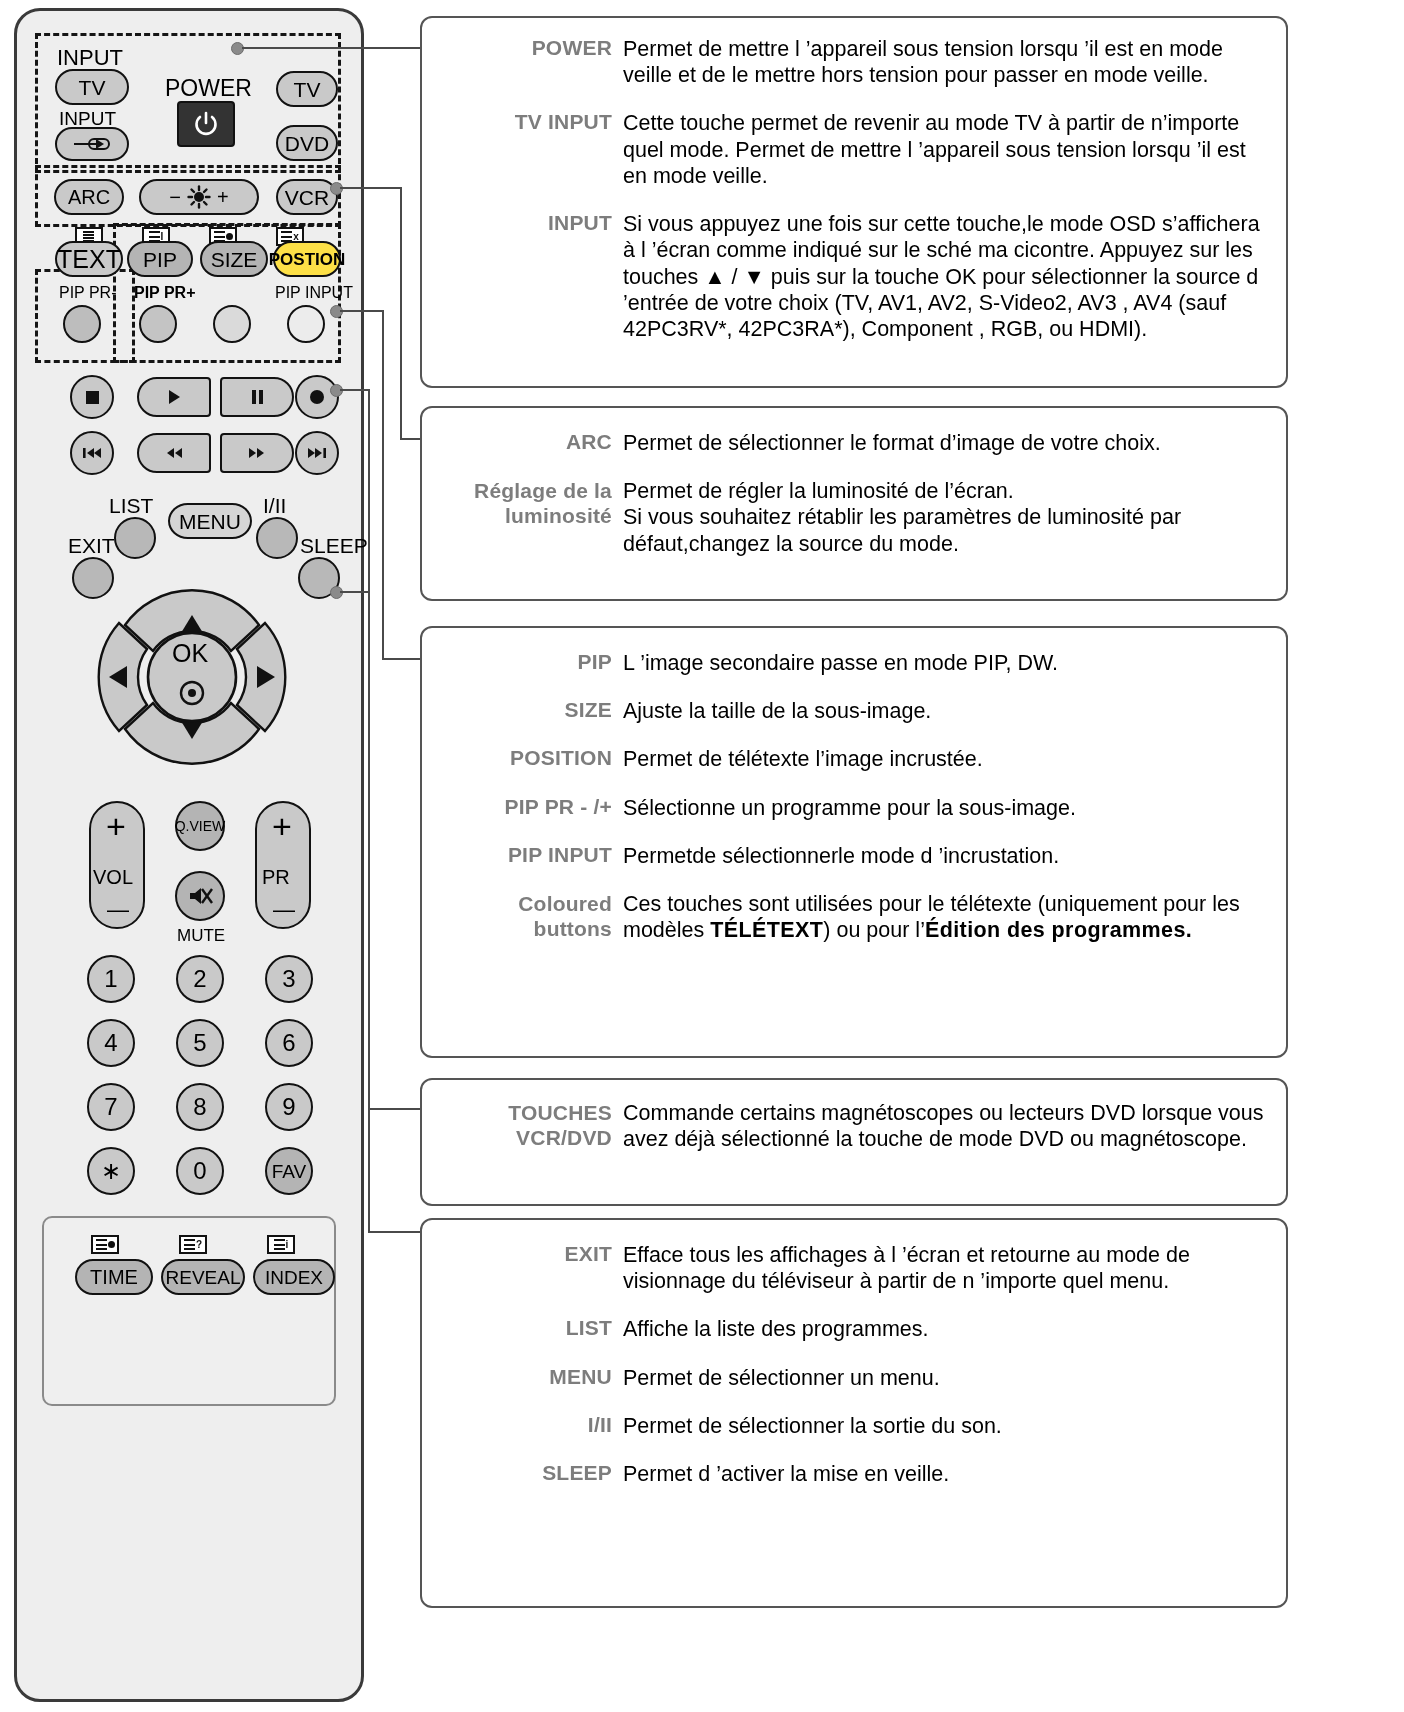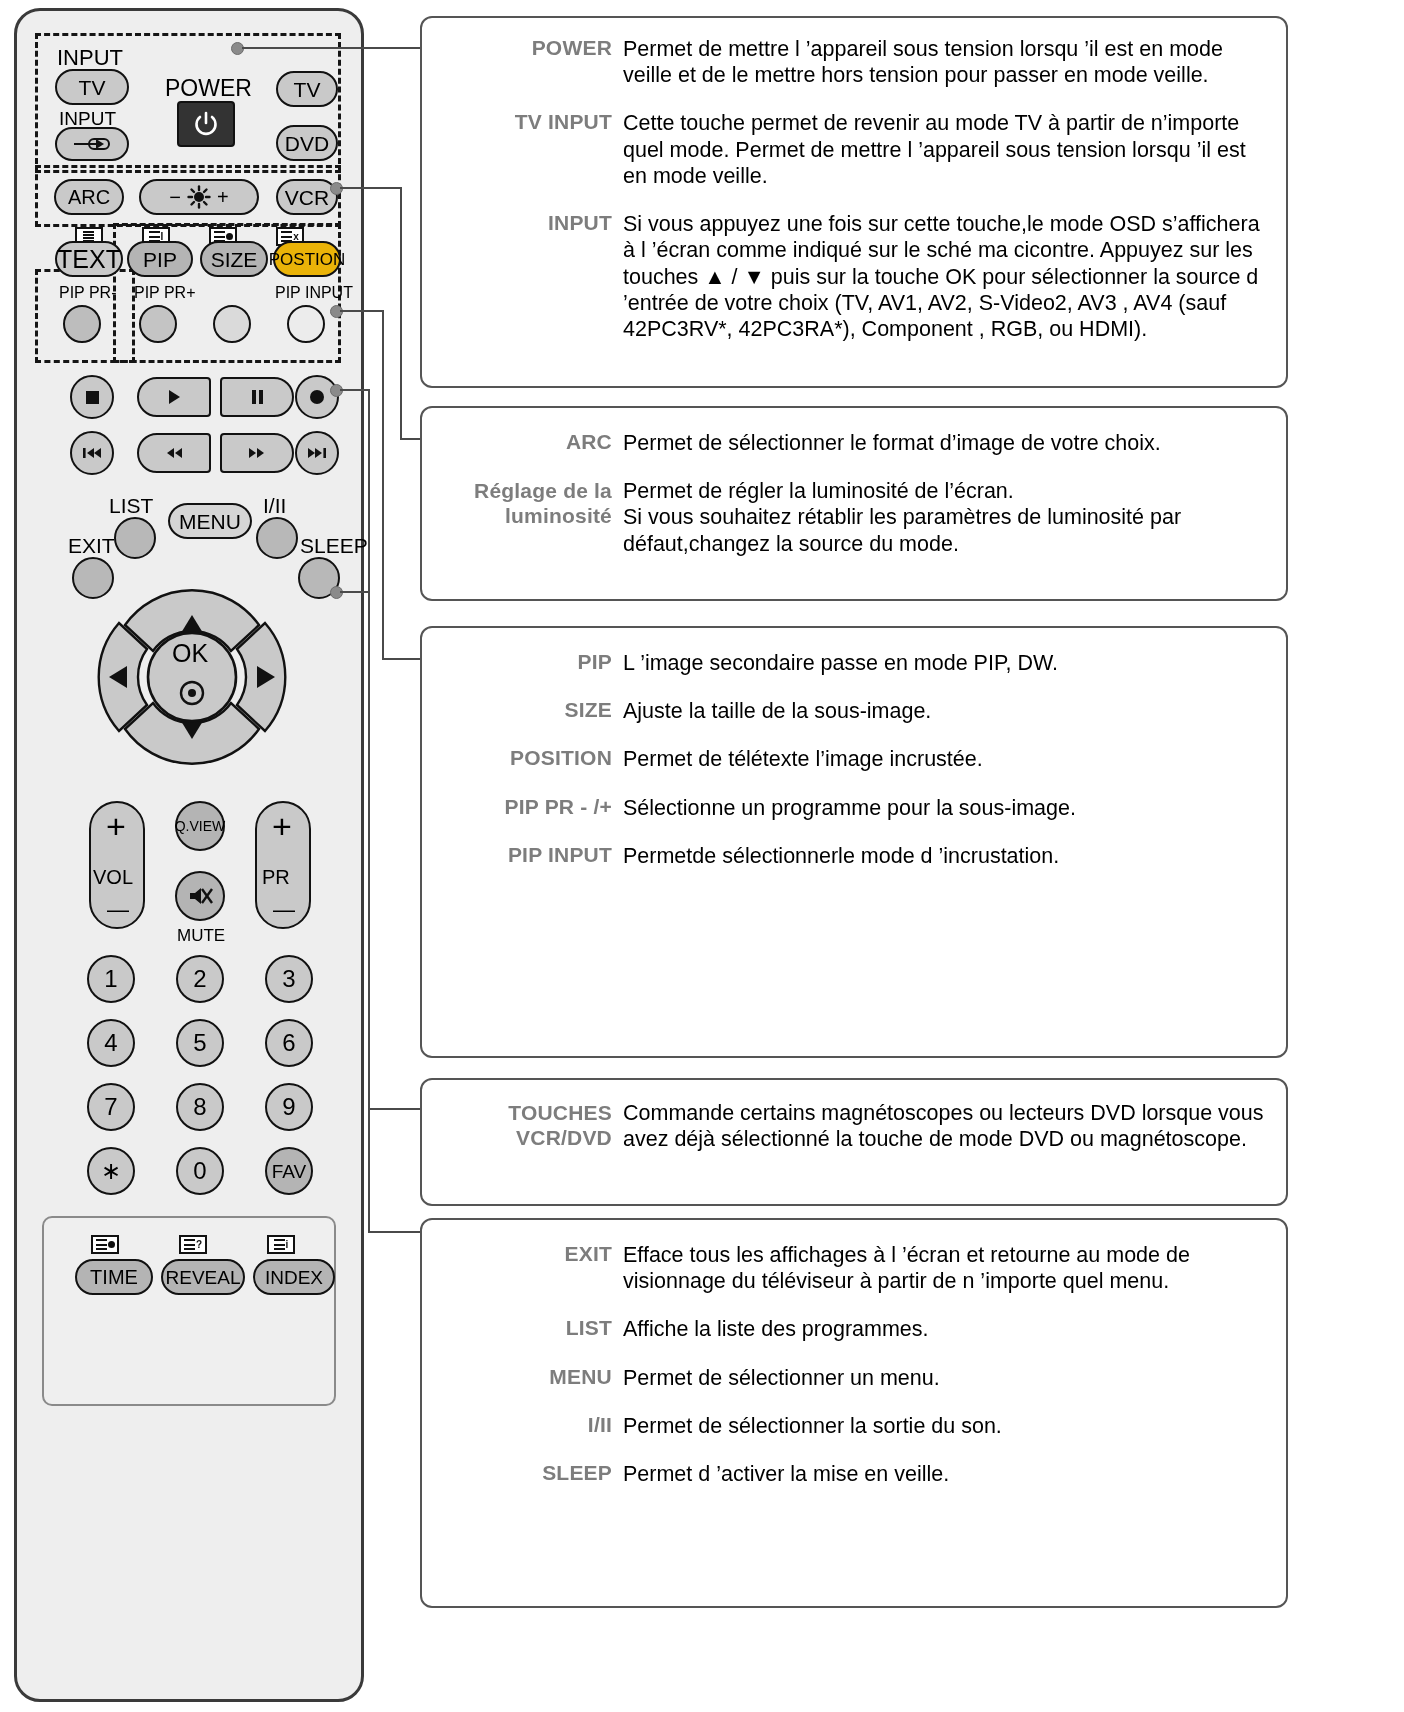--- a/index.html
+++ b/index.html
@@ -129,24 +129,24 @@
         <i></i>
         <i></i>
         <i></i>
       </div>
       <span class="mk">x</span>
   </div>
 
   <div class="btn pill" style="left:38px;top:230px;width:68px;height:36px;font-size:25px;">TEXT</div>
   <div class="btn pill" style="left:110px;top:230px;width:66px;height:36px;font-size:21px;background:#b4b4b4;">PIP</div>
   <div class="btn pill" style="left:183px;top:230px;width:68px;height:36px;font-size:21px;background:#b4b4b4;">SIZE</div>
-  <div class="btn pill" style="left:256px;top:230px;width:68px;height:36px;font-size:17px;background:#eab308;">POSTION</div>
+  <div class="btn pill" style="left:256px;top:230px;width:68px;height:36px;font-size:17px;background:#fde047;font-weight:bold;">POSTION</div>
 
   <div class="lbl" style="left:42px;top:274px;font-size:16px;">PIP PR-</div>
-  <div class="lbl" style="left:117px;top:274px;font-size:16px;">PIP PR+</div>
+  <div class="lbl" style="left:117px;top:274px;font-size:16px;font-weight:bold;">PIP PR+</div>
   <div class="lbl" style="left:258px;top:274px;font-size:16px;">PIP INPUT</div>
   <div class="btn circ" style="left:46px;top:294px;width:38px;height:38px;background:#bdbdbd;"></div>
   <div class="btn circ" style="left:122px;top:294px;width:38px;height:38px;background:#c4c4c4;"></div>
   <div class="btn circ" style="left:196px;top:294px;width:38px;height:38px;background:#dadada;"></div>
   <div class="btn circ" style="left:270px;top:294px;width:38px;height:38px;background:#ececec;"></div>
 
   <div class="btn circ" style="left:53px;top:364px;width:44px;height:44px;">
     <span style="width:13px;height:13px;background:#111;display:block;"></span>
   </div>
   <div class="btn" style="left:120px;top:366px;width:74px;height:40px;border-radius:20px 4px 4px 20px;">
@@ -395,20 +395,27 @@
         <div></div>
       </div>
     <div class="prow">
       <div class="pkey">PIP INPUT</div>
       <div class="pval">Permetde sélectionnerle mode d ’incrustation.</div>
     </div>
     <div class="spacer">
         <div></div>
         <div></div>
       </div>
+    <div class="prow">
+      <div class="pkey two">
+        <div>Coloured</div>
+        <div>buttons</div>
+      </div>
+      <div class="pval"><span>Ces touches sont utilisées pour le télétexte (uniquement pour les modèles </span><b class="hv">TÉLÉTEXT</b><span>) ou pour l’</span><b class="hv">Édition des programmes.</b></div>
+    </div>
   </div>
 </div>
 
 <div class="panel" id="panel-vcr" style="left:420px;top:1078px;width:868px;height:128px;padding:20px 22px 0 0;">
   <div class="rowtbl">
     <div class="prow">
       <div class="pkey two" style="width:190px;margin-top:20px;">
         <div>TOUCHES</div>
         <div>VCR/DVD</div>
       </div>

